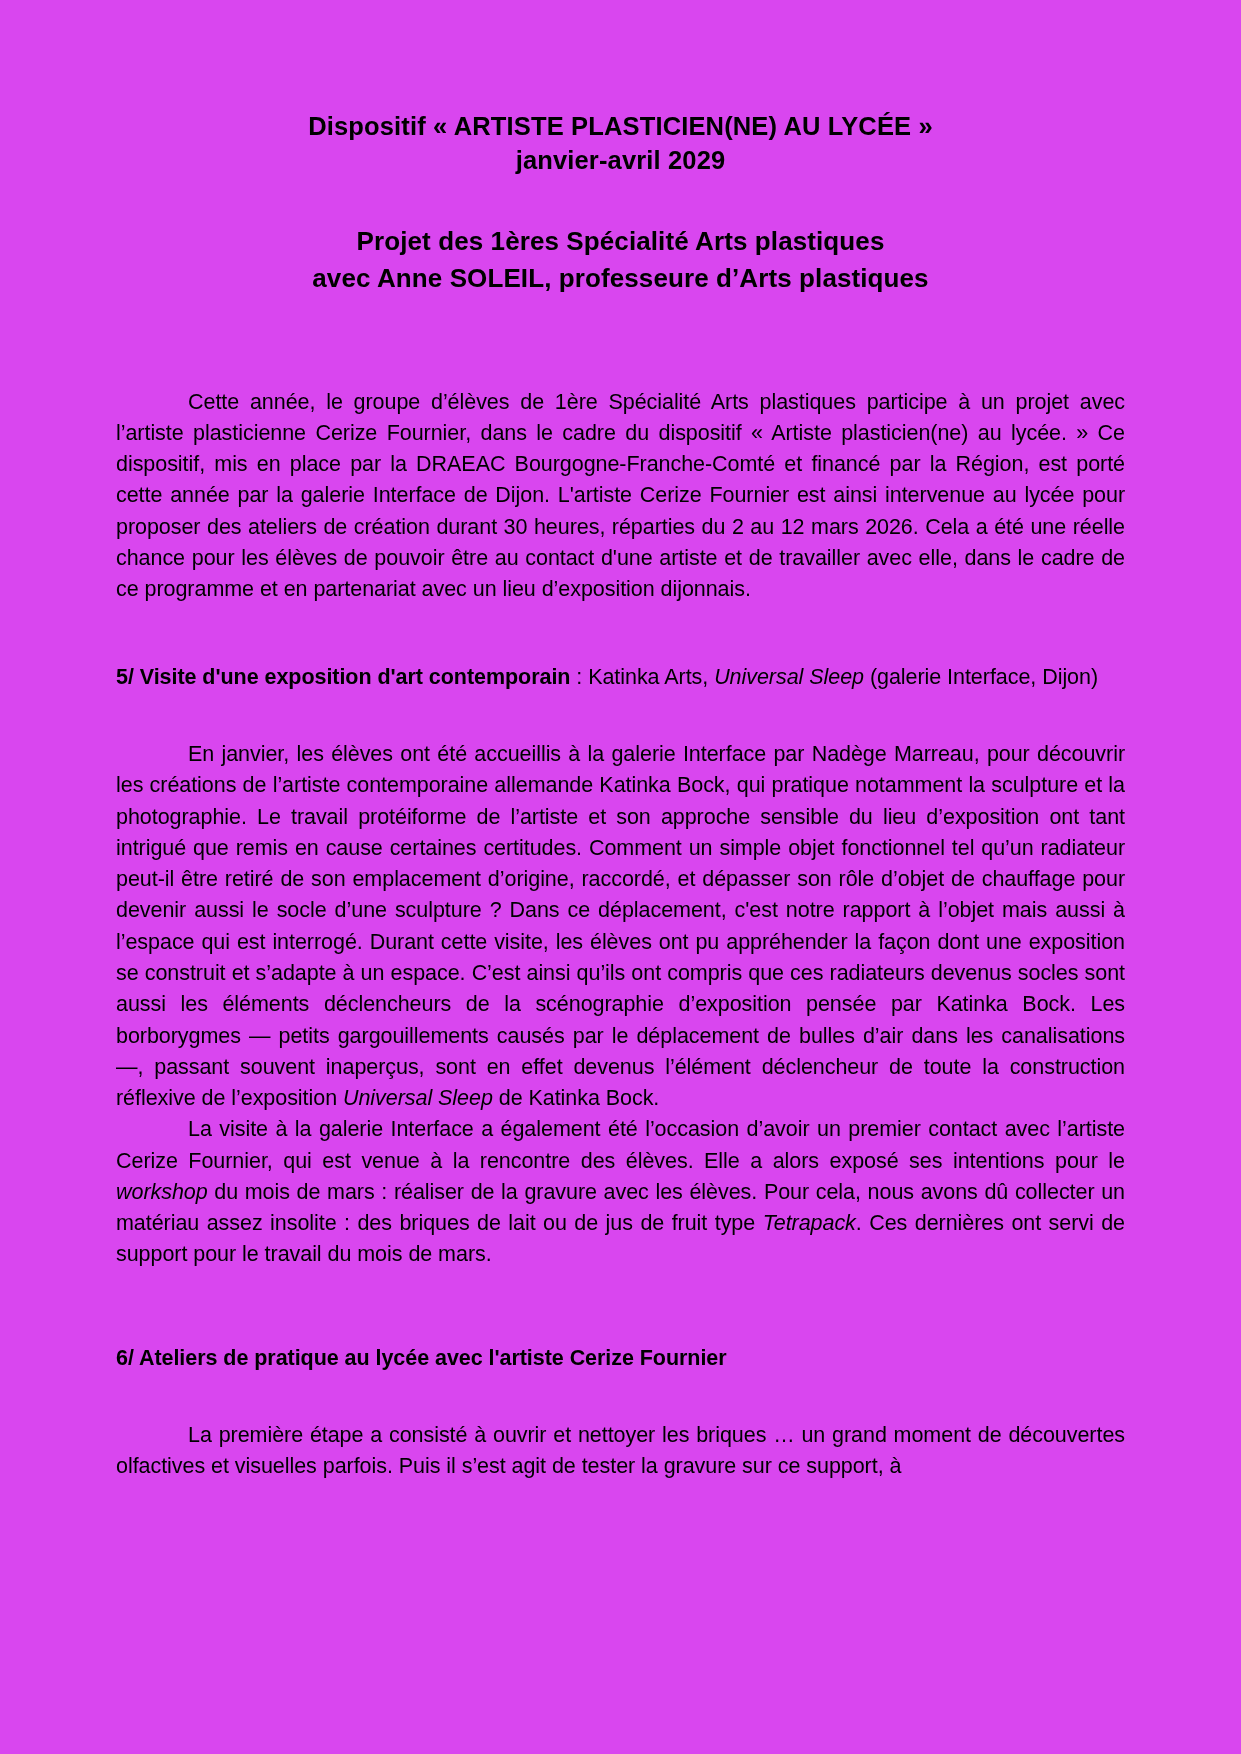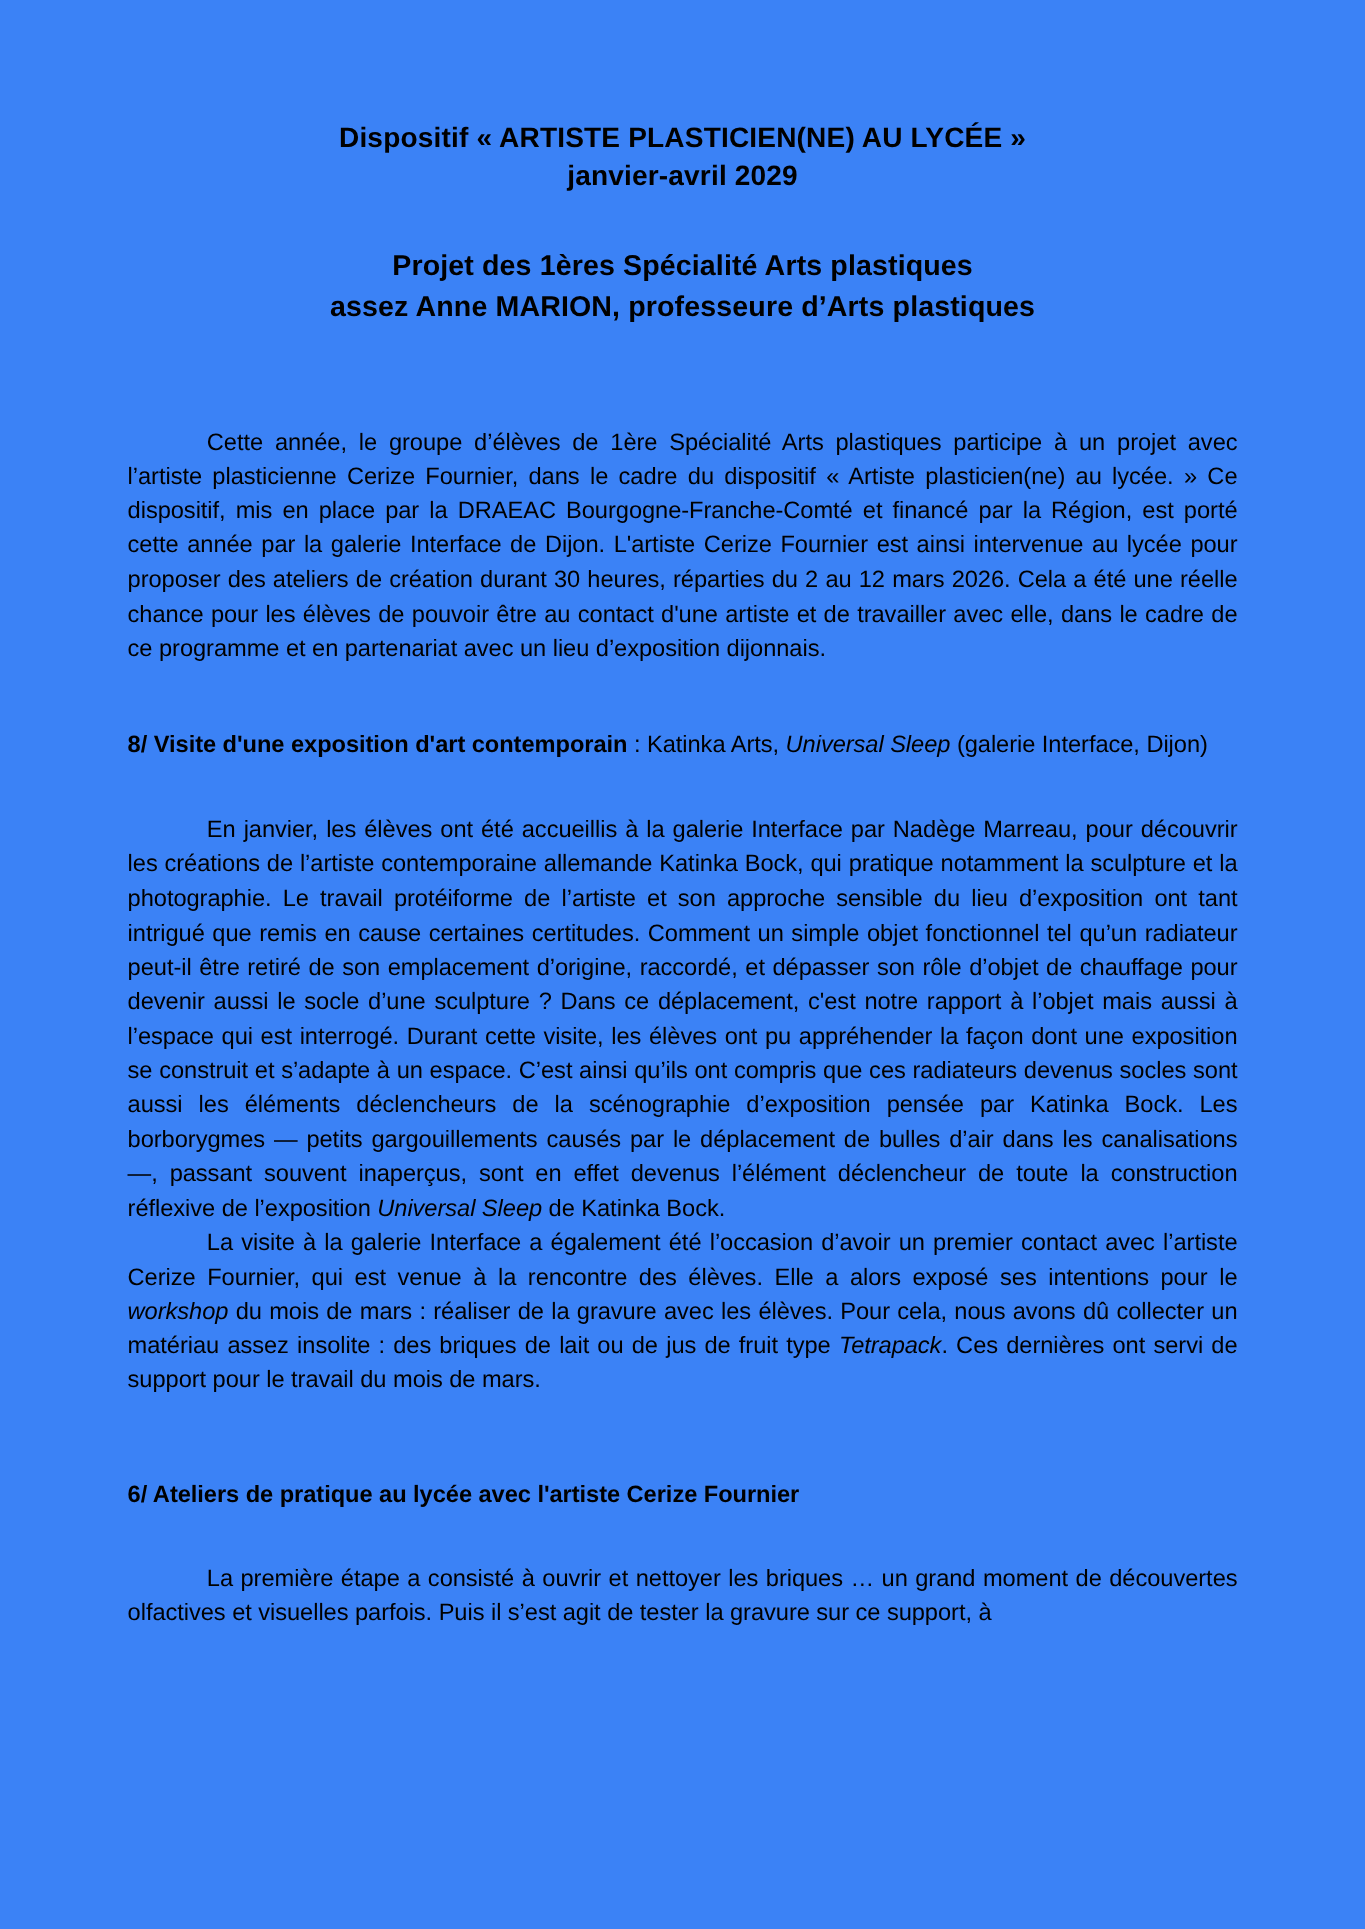--- a/index.html
+++ b/index.html
@@ -13,21 +13,21 @@
     font-family: "Liberation Sans", "DejaVu Sans", sans-serif;
     color: #000000;
     -webkit-font-smoothing: antialiased;
   }
   .page {
     position: relative;
     width: 1241px;
     height: 1754px;
     box-sizing: border-box;
     padding: 96px 116px 60px 116px;
-    background: #3b82f6;
+    background: #d946ef;
   }
 
   
   .doc-header {
     text-align: center;
     margin-top: 14px;
   }
   .title-line {
     font-weight: bold;
     font-size: 25.5px;
@@ -89,31 +89,31 @@
 <body>
 
 <div class="page">
 
   <div class="doc-header">
     <div class="title-line">Dispositif « ARTISTE PLASTICIEN(NE) AU LYCÉE »</div>
     <div class="title-line">janvier-avril 2029</div>
 
     <div class="subtitle-block">
       <div>Projet des 1ères Spécialité Arts plastiques</div>
-      <div>assez Anne MARION, professeure d’Arts plastiques</div>
+      <div>avec Anne SOLEIL, professeure d’Arts plastiques</div>
     </div>
   </div>
 
   <div class="body-block">
 
     <p class="para indent">Cette année, le groupe d’élèves de 1ère Spécialité Arts plastiques participe à un projet avec l’artiste plasticienne Cerize Fournier, dans le cadre du dispositif « Artiste plasticien(ne) au lycée. » Ce dispositif, mis en place par la DRAEAC Bourgogne-Franche-Comté et financé par la Région, est porté cette année par la galerie Interface de Dijon. L'artiste Cerize Fournier est ainsi intervenue au lycée pour proposer des ateliers de création durant 30 heures, réparties du 2 au 12 mars 2026. Cela a été une réelle chance pour les élèves de pouvoir être au contact d'une artiste et de travailler avec elle, dans le cadre de ce programme et en partenariat avec un lieu d’exposition dijonnais.</p>
 
     <div class="gap-lg"></div>
 
-    <h2 class="section-heading"><span class="hd-strong">8/ Visite d'une exposition d'art contemporain</span><span> : Katinka Arts, </span><span class="ital">Universal Sleep</span><span> (galerie Interface, Dijon)</span></h2>
+    <h2 class="section-heading"><span class="hd-strong">5/ Visite d'une exposition d'art contemporain</span><span> : Katinka Arts, </span><span class="ital">Universal Sleep</span><span> (galerie Interface, Dijon)</span></h2>
 
     <div class="gap-md"></div>
 
     <p class="para indent"><span>En janvier, les élèves ont été accueillis à la galerie Interface par Nadège Marreau, pour découvrir les créations de l’artiste contemporaine allemande Katinka Bock, qui pratique notamment la sculpture et la photographie. Le travail protéiforme de l’artiste et son approche sensible du lieu d’exposition ont tant intrigué que remis en cause certaines certitudes. Comment un simple objet fonctionnel tel qu’un radiateur peut-il être retiré de son emplacement d’origine, raccordé, et dépasser son rôle d’objet de chauffage pour devenir aussi le socle d’une sculpture ? Dans ce déplacement, c'est notre rapport à l’objet mais aussi à l’espace qui est interrogé. Durant cette visite, les élèves ont pu appréhender la façon dont une exposition se construit et s’adapte à un espace. C’est ainsi qu’ils ont compris que ces radiateurs devenus socles sont aussi les éléments déclencheurs de la scénographie d’exposition pensée par Katinka Bock. Les borborygmes — petits gargouillements causés par le déplacement de bulles d’air dans les canalisations —, passant souvent inaperçus, sont en effet devenus l’élément déclencheur de toute la construction réflexive de l’exposition </span><span class="ital">Universal Sleep</span><span> de Katinka Bock.</span></p>
 
     <p class="para indent"><span>La visite à la galerie Interface a également été l’occasion d’avoir un premier contact avec l’artiste Cerize Fournier, qui est venue à la rencontre des élèves. Elle a alors exposé ses intentions pour le </span><span class="ital">workshop</span><span> du mois de mars : réaliser de la gravure avec les élèves. Pour cela, nous avons dû collecter un matériau assez insolite : des briques de lait ou de jus de fruit type </span><span class="ital">Tetrapack</span><span>. Ces dernières ont servi de support pour le travail du mois de mars.</span></p>
 
     <div class="gap-xl"></div>
 
     <h2 class="section-heading"><span class="hd-strong">6/ Ateliers de pratique au lycée avec l'artiste Cerize Fournier</span></h2>

